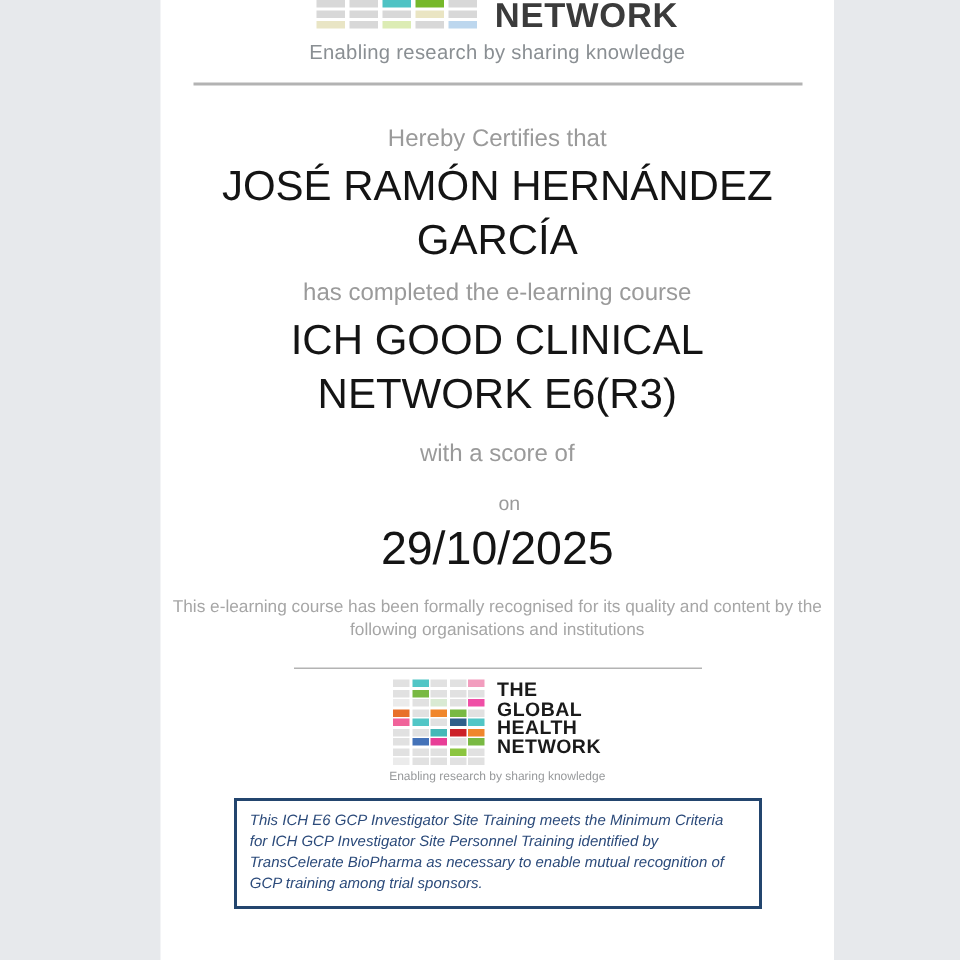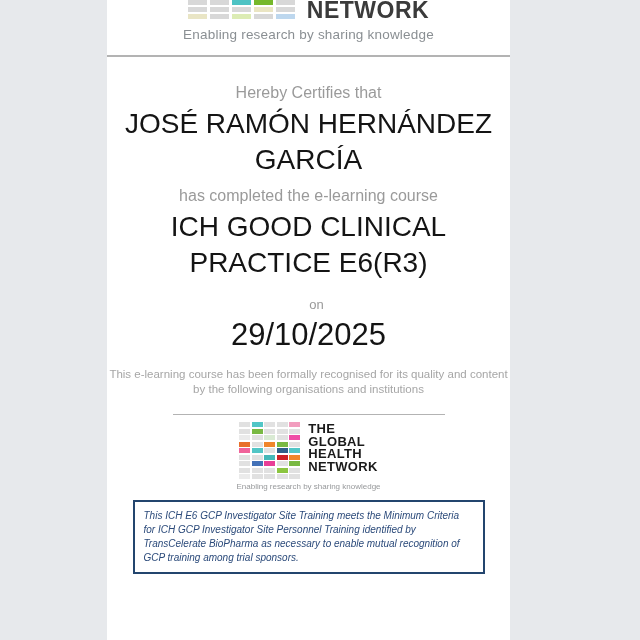--- a/index.html
+++ b/index.html
@@ -4,21 +4,21 @@
 <style>
   * { margin:0; padding:0; box-sizing:border-box; }
   html,body { width:640px; height:640px; }
   body {
     background:#e7e9ec;
     font-family:"Liberation Sans", sans-serif;
     overflow:hidden;
   }
   .panel {
     position:absolute; left:107px; top:0;
-    width:403px; height:640px;
+    width:449px; height:640px;
     background:#ffffff;
     text-align:center;
     overflow:hidden;
   }
   
   .header-logo { display:flex; justify-content:center; align-items:flex-start; padding-top:0; }
   .mosaic-header {
     display:grid;
     grid-template-columns:repeat(5,19px);
     grid-auto-rows:5px;
@@ -111,22 +111,23 @@
 
   <hr class="rule rule-wide">
 
   
   <div class="label-gray certifies">Hereby Certifies that</div>
 
   <div class="big-black recipient">JOSÉ RAMÓN HERNÁNDEZ GARCÍA</div>
 
   <div class="label-gray completed">has completed the e-learning course</div>
 
-  <div class="big-black course">ICH GOOD CLINICAL PRACTICE E6(R3)</div>
-
+  <div class="big-black course">ICH GOOD CLINICAL NETWORK E6(R3)</div>
+
+  <div class="label-gray score-label">with a score of</div>
 
 
   <div class="label-gray on-label">on</div>
 
   <div class="date-value">29/10/2025</div>
 
   <div class="recognition-note">This e-learning course has been formally recognised for its quality and content by the following organisations and institutions</div>
 
   <hr class="rule rule-mid">
 

